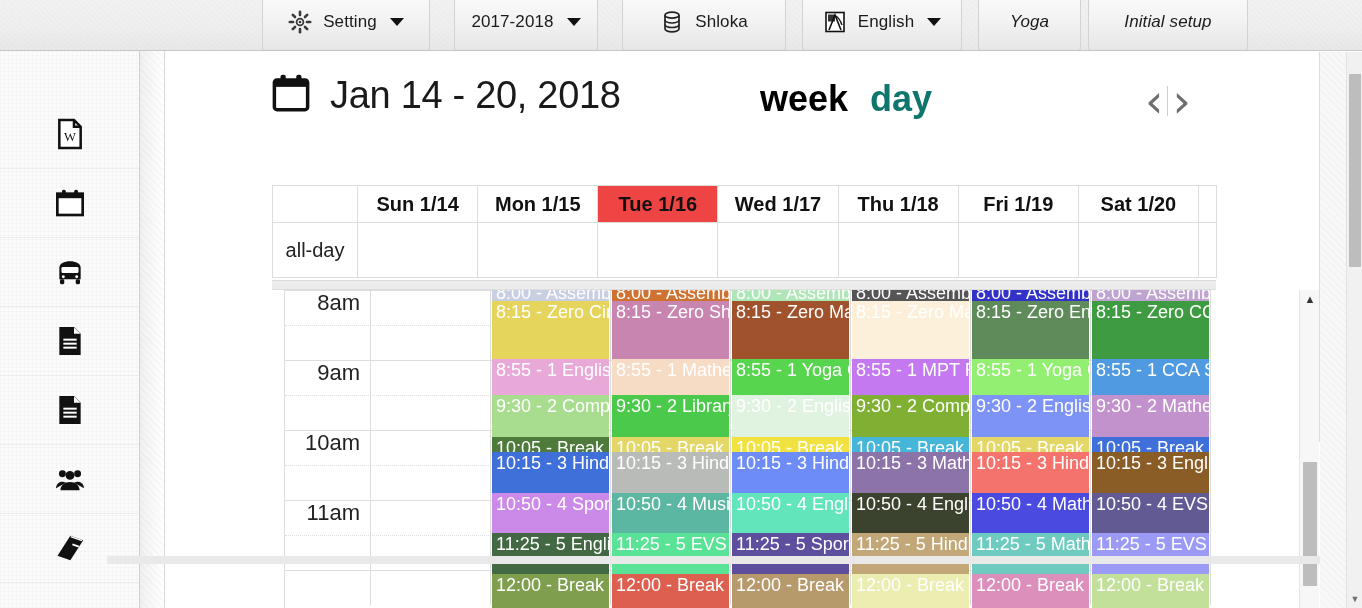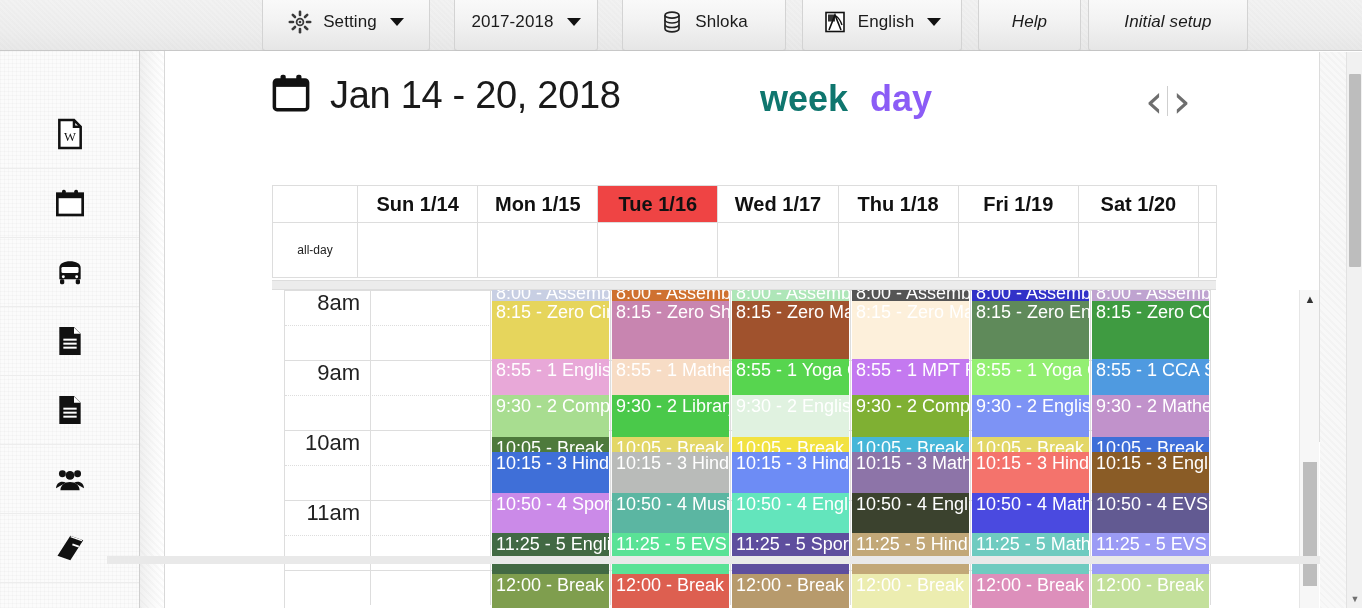--- a/index.html
+++ b/index.html
@@ -63,36 +63,36 @@
                background:#bdbdbd; border-radius:1px; }
   #outerDown{ position:absolute; left:0; bottom:4px; width:16px; text-align:center;
               font-size:9px; color:#707070; }
 
   
   #calhead{ position:absolute; left:105px; top:8px; width:1050px; height:90px; }
   #calTitleWrap{ position:absolute; left:0; top:12px; display:flex; align-items:center; gap:18px; }
   #calTitle{ font-size:38px; color:#1a1a1a; letter-spacing:-.3px; white-space:nowrap; }
   #viewBtns{ position:absolute; left:490px; top:18px; display:flex; align-items:baseline; gap:22px; }
   .vbtn{ font-size:36px; font-weight:bold; cursor:pointer; }
-  .vbtn.active{ color:#0f766e;text-align:right; }
-  .vbtn.inactive{ color:#8b5cf6; }
+  .vbtn.active{ color:#000000;text-align:right; }
+  .vbtn.inactive{ color:#0f766e; }
   #navBtns{ position:absolute; left:875px; top:18px; display:flex; align-items:center; gap:4px; }
   .nav{ font-size:46px; color:#6e6e6e; cursor:pointer; line-height:1; font-family:"DejaVu Sans", sans-serif; }
   .navsep{ width:1px; height:30px; background:#cfcfcf; }
 
   
   #grid{ position:absolute; left:107px; top:133px; width:950px; }
   table.cal{ border-collapse:collapse; table-layout:fixed; width:945px;border-radius:6px; }
   table.cal th, table.cal td{ border:1px solid #ddd; }
   th.axis, td.axis{ width:85px; border-left:none; }
   th.gut,  td.gut { width:18px; }
   th.day{ width:120px; height:37px; font-size:20px; color:#111; font-weight:bold;
           vertical-align:middle; }
   tr.alldayrow td{ height:55px; background:#fff; }
-  td.axis.allday-lbl{ font-size:12px; color:#222; text-align:center; font-weight:normal;
+  td.axis.allday-lbl{ font-size:20px; color:#222; text-align:center; font-weight:normal;
                       vertical-align:middle; }
   td.today{ background:#fafafa; }
   th.today{ background:#ef4444;text-align:center; }
   #dividerBar{ position:absolute; left:107px; top:228px; width:944px; height:10px;
                background:#ececec; border-top:1px solid #ddd; border-bottom:1px solid #ddd; }
 
   
   #bodyClip{ position:absolute; left:119px; top:238px; width:944px; height:318px;
              overflow:hidden; border-left:1px solid #ddd; }
   #slots{ position:absolute; left:0; top:0; width:926px; }
@@ -166,21 +166,21 @@
           <rect x="3" y="2.5" width="18" height="19" fill="#fff" stroke="#111" stroke-width="1.6"></rect>
           <path d="M5 4.5h7v7H5z" fill="#333"></path>
           <path d="M6 20 L12 5 L18 20" fill="none" stroke="#111" stroke-width="1.6"></path>
           <path d="M13 6 q4 3 6 9" fill="none" stroke="#111" stroke-width="1.4"></path>
         </svg>
       </span>
       <span class="lbl">English</span>
       <span class="caret"></span>
     </div>
     <div class="tb-btn italic" style="left: 978px; width: 103px;">
-      <span class="lbl">Help</span>
+      <span class="lbl">Yoga</span>
     </div>
     <div class="tb-btn italic" style="left: 1088px; width: 160px;">
       <span class="lbl">Initial setup</span>
     </div>
   </div>
 
 <div id="rail"></div>
 <div id="railShadow"></div>
 <div id="railItems">
     <div class="rail-item" style="top: 100px; left: 0px;">

